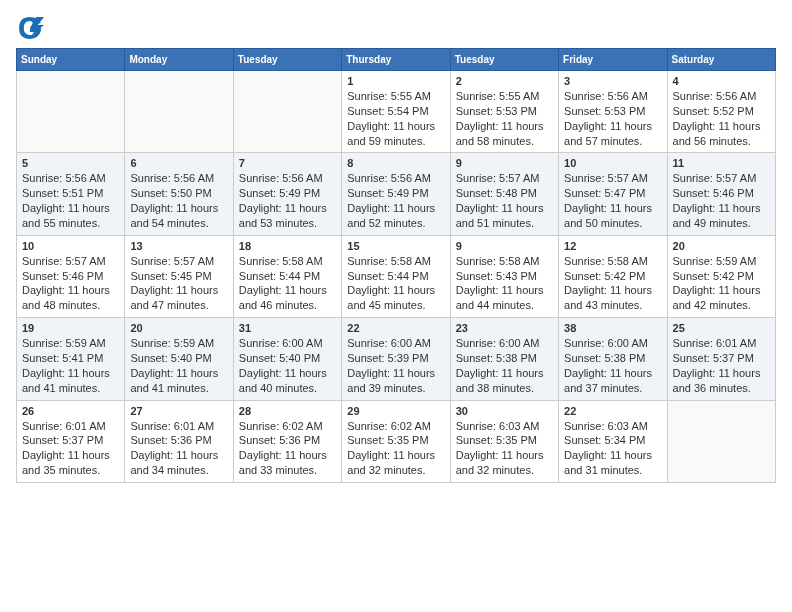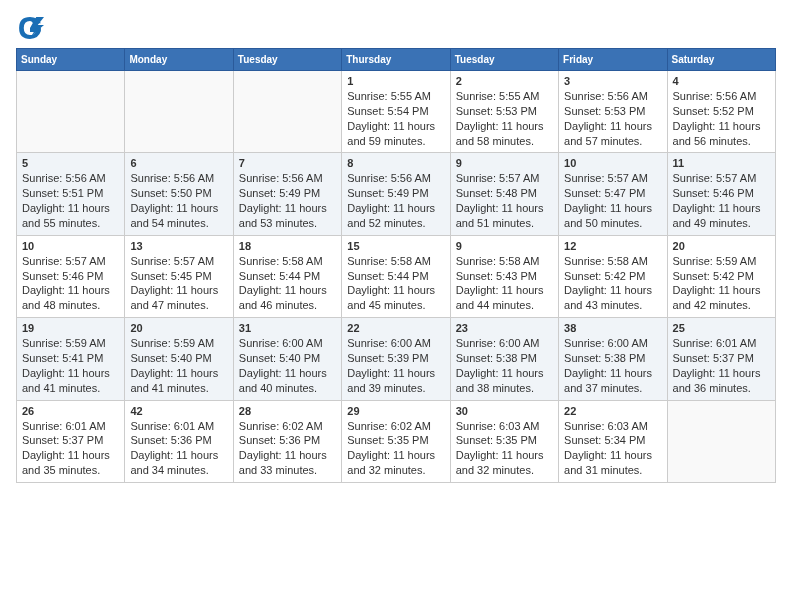--- a/index.html
+++ b/index.html
@@ -321,21 +321,21 @@
         </tr>
         <tr>
           <td>
             <span class="day-number">26</span>
             <div class="day-info" style="white-space: pre-line;">Sunrise: 6:01 AM
 Sunset: 5:37 PM
 Daylight: 11 hours
 and 35 minutes.</div>
           </td>
           <td>
-            <span class="day-number">42</span>
+            <span class="day-number">27</span>
             <div class="day-info" style="white-space: pre-line;">Sunrise: 6:01 AM
 Sunset: 5:36 PM
 Daylight: 11 hours
 and 34 minutes.</div>
           </td>
           <td>
             <span class="day-number">28</span>
             <div class="day-info" style="white-space: pre-line;">Sunrise: 6:02 AM
 Sunset: 5:36 PM
 Daylight: 11 hours

